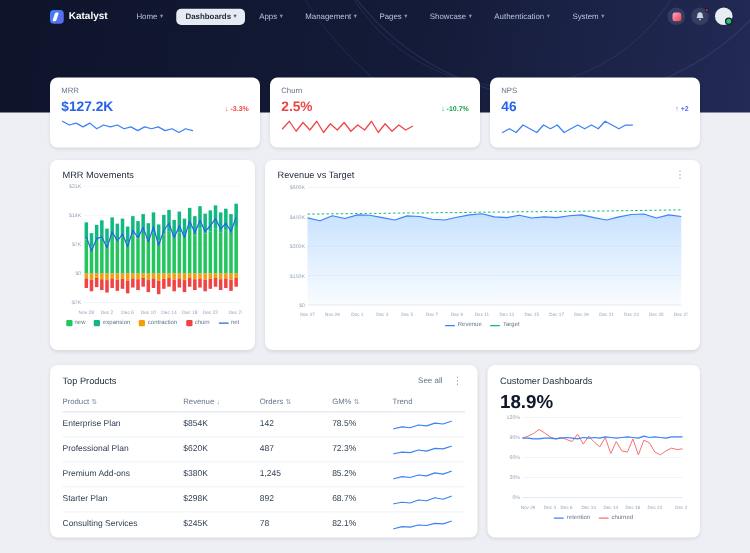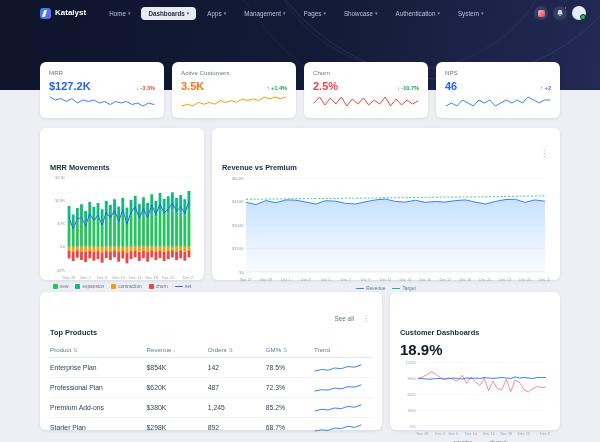--- a/index.html
+++ b/index.html
@@ -60,21 +60,21 @@
   .kpi-label { font-size:6.2px; color:#64748b; }
   .kpi-value-row { display:flex; align-items:baseline; justify-content:space-between; margin-top:4px; }
   .kpi-value { font-size:11px; font-weight:bold; }
   .kpi-delta { font-size:5.6px; font-weight:bold; }
   .kpi-spark { display:block; margin-top:3px; }
 
   .charts-row { display:flex; gap:8px; margin-top:10px; }
   .chart-card-sm { width:164px; height:152px; padding:7px 10px 6px; }
   .chart-card-lg { flex:1; height:152px; padding:7px 10px 6px; }
   .card-title-row { display:flex; align-items:center; justify-content:space-between; }
-  .card-title { font-size:7.4px; font-weight:bold; color:#1e293b;margin-top:28px; }
+  .card-title { font-size:7.4px; font-weight:normal; color:#1e293b; }
   .kebab { color:#94a3b8; font-size:8px; line-height:1; cursor:pointer; padding:0 2px; }
   svg { display:block; }
   .legend { display:flex; align-items:center; justify-content:center; gap:7px; margin-top:2px; }
   .legend-item { display:flex; align-items:center; gap:2px; font-size:4.8px; color:#64748b; cursor:pointer; }
   .sw { width:5px; height:5px; border-radius:1px; }
   .sw-line { width:8px; height:1.5px; border-radius:1px; }
 
   .bottom-row { display:flex; gap:8px; margin-top:12px; }
   .products-card { width:342px; height:138px; padding:8px 10px; }
   .retention-card { flex:1; height:138px; padding:8px 10px; }
@@ -161,30 +161,20 @@
 
   <div class="kpi-row">
     <div class="card kpi-card">
       <div class="kpi-label">MRR</div>
       <div class="kpi-value-row">
         <span class="kpi-value" style="color: rgb(37, 99, 235);">$127.2K</span>
         <span class="kpi-delta" style="color: rgb(239, 68, 68);">↓ -3.3%</span>
       </div>
       <svg class="kpi-spark" width="106" height="13">
           <polyline points="1.0,2.0 6.5,5.0 11.9,3.5 17.4,6.5 22.9,3.5 28.4,8.0 33.8,5.0 39.3,6.5 44.8,5.0 50.3,8.0 55.7,6.5 61.2,9.5 66.7,6.5 72.2,8.0 77.6,6.5 83.1,9.5 88.6,8.0 94.1,11.0 99.5,8.0 105.0,9.5" fill="none" stroke="#3b82f6" stroke-width="1" stroke-linejoin="round" stroke-linecap="round"></polyline>
-        </svg>
-    </div>
-    <div class="card kpi-card">
-      <div class="kpi-label">Active Customers</div>
-      <div class="kpi-value-row">
-        <span class="kpi-value" style="color: rgb(249, 115, 22);">3.5K</span>
-        <span class="kpi-delta" style="color: rgb(22, 163, 74);">↑ +1.4%</span>
-      </div>
-      <svg class="kpi-spark" width="106" height="13">
-          <polyline points="1.0,11.0 6.5,9.2 11.9,11.0 17.4,7.4 22.9,9.2 28.4,7.4 33.8,9.2 39.3,5.6 44.8,7.4 50.3,5.6 55.7,7.4 61.2,3.8 66.7,5.6 72.2,3.8 77.6,5.6 83.1,2.0 88.6,3.8 94.1,2.0 99.5,3.8 105.0,2.0" fill="none" stroke="#f59e0b" stroke-width="1" stroke-linejoin="round" stroke-linecap="round"></polyline>
         </svg>
     </div>
     <div class="card kpi-card">
       <div class="kpi-label">Churn</div>
       <div class="kpi-value-row">
         <span class="kpi-value" style="color: rgb(239, 68, 68);">2.5%</span>
         <span class="kpi-delta" style="color: rgb(22, 163, 74);">↓ -10.7%</span>
       </div>
       <svg class="kpi-spark" width="106" height="13">
           <polyline points="1.0,8.0 6.5,2.0 11.9,10.0 17.4,3.0 22.9,9.0 28.4,2.0 33.8,11.0 39.3,4.0 44.8,9.0 50.3,3.0 55.7,10.0 61.2,5.0 66.7,9.0 72.2,2.0 77.6,11.0 83.1,4.0 88.6,10.0 94.1,5.0 99.5,9.0 105.0,6.0" fill="none" stroke="#ef4444" stroke-width="1" stroke-linejoin="round" stroke-linecap="round"></polyline>
@@ -367,21 +357,21 @@
           </span>
         <span class="legend-item">
             <span class="sw-line" style="background: rgb(37, 99, 235);"></span>
             <span>net</span>
           </span>
       </div>
     </div>
 
     <div class="card chart-card-lg">
       <div class="card-title-row">
-        <span class="card-title">Revenue vs Premium</span>
+        <span class="card-title">Revenue vs Target</span>
         <span class="kebab">⋮</span>
       </div>
       <svg width="328" height="112">
           <line x1="24" x2="323" y1="6" y2="6" stroke="#eef1f6" stroke-width="0.6"></line>
           <text x="22" y="7.5" font-size="4.2" fill="#94a3b8" text-anchor="end" font-family="Liberation Sans, DejaVu Sans, sans-serif">$600K</text>
           <line x1="24" x2="323" y1="29.5" y2="29.5" stroke="#eef1f6" stroke-width="0.6"></line>
           <text x="22" y="31" font-size="4.2" fill="#94a3b8" text-anchor="end" font-family="Liberation Sans, DejaVu Sans, sans-serif">$450K</text>
           <line x1="24" x2="323" y1="53" y2="53" stroke="#eef1f6" stroke-width="0.6"></line>
           <text x="22" y="54.5" font-size="4.2" fill="#94a3b8" text-anchor="end" font-family="Liberation Sans, DejaVu Sans, sans-serif">$300K</text>
           <line x1="24" x2="323" y1="76.5" y2="76.5" stroke="#eef1f6" stroke-width="0.6"></line>

